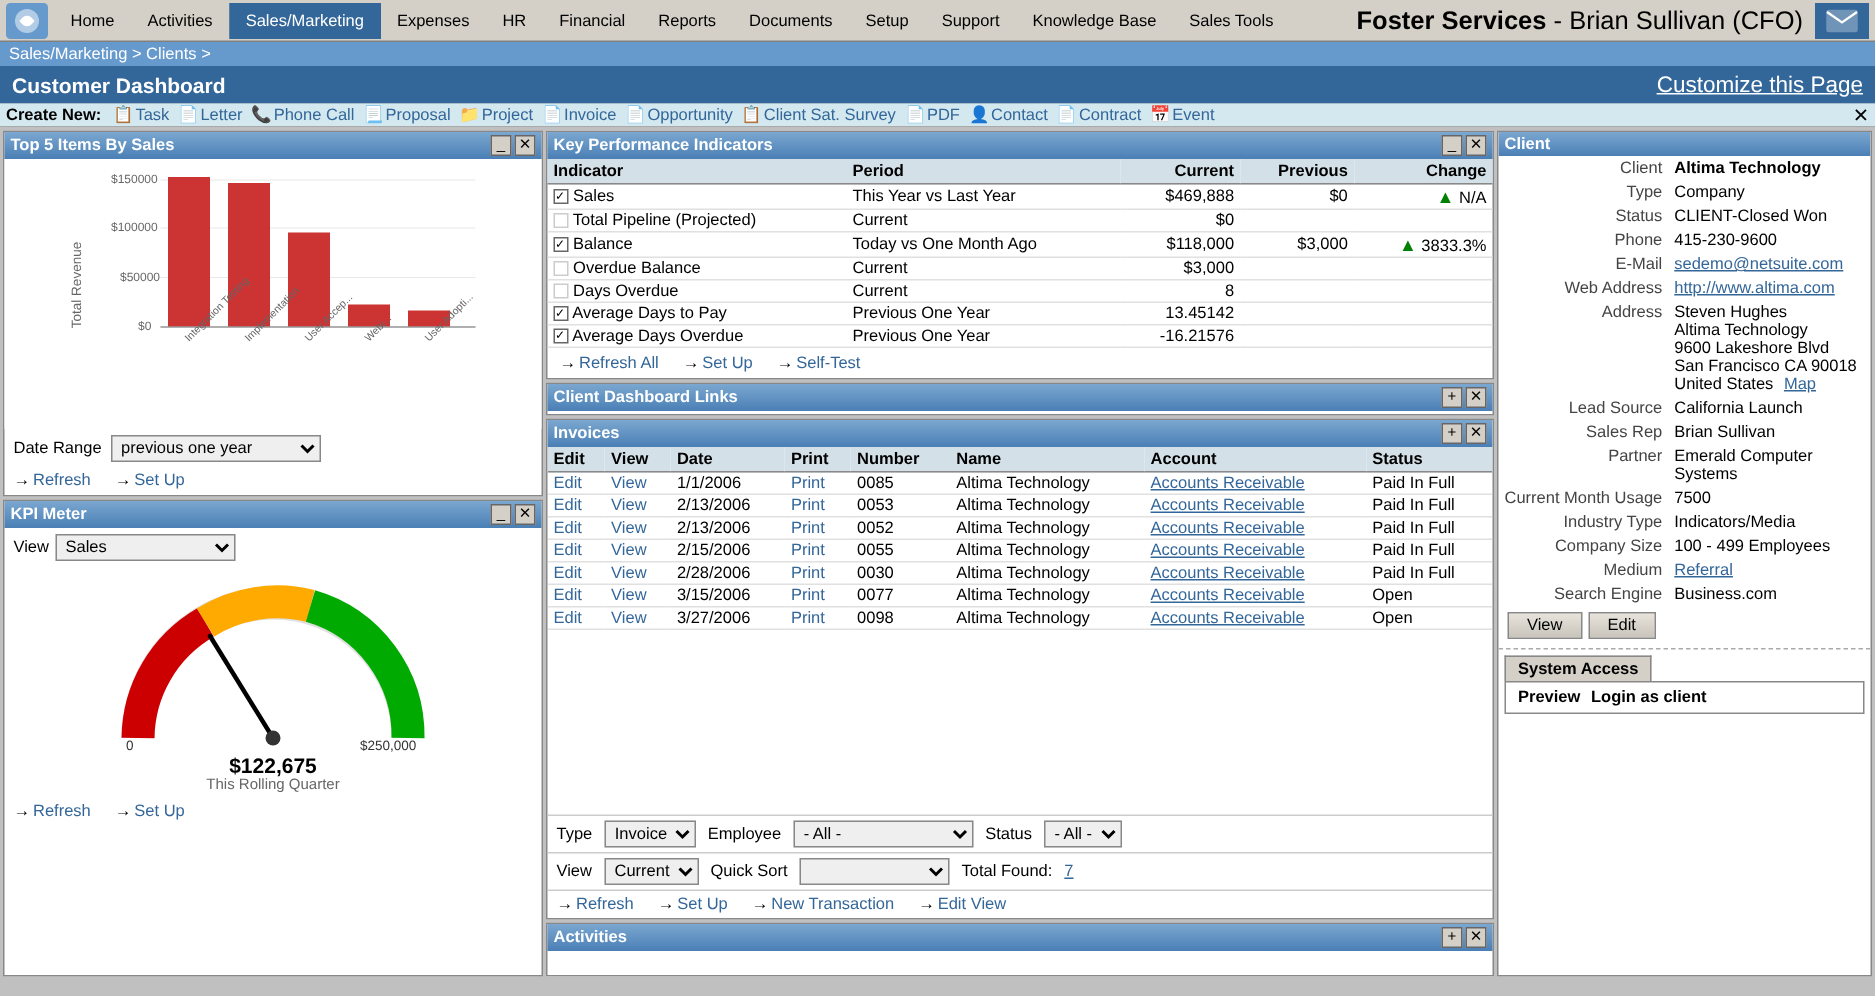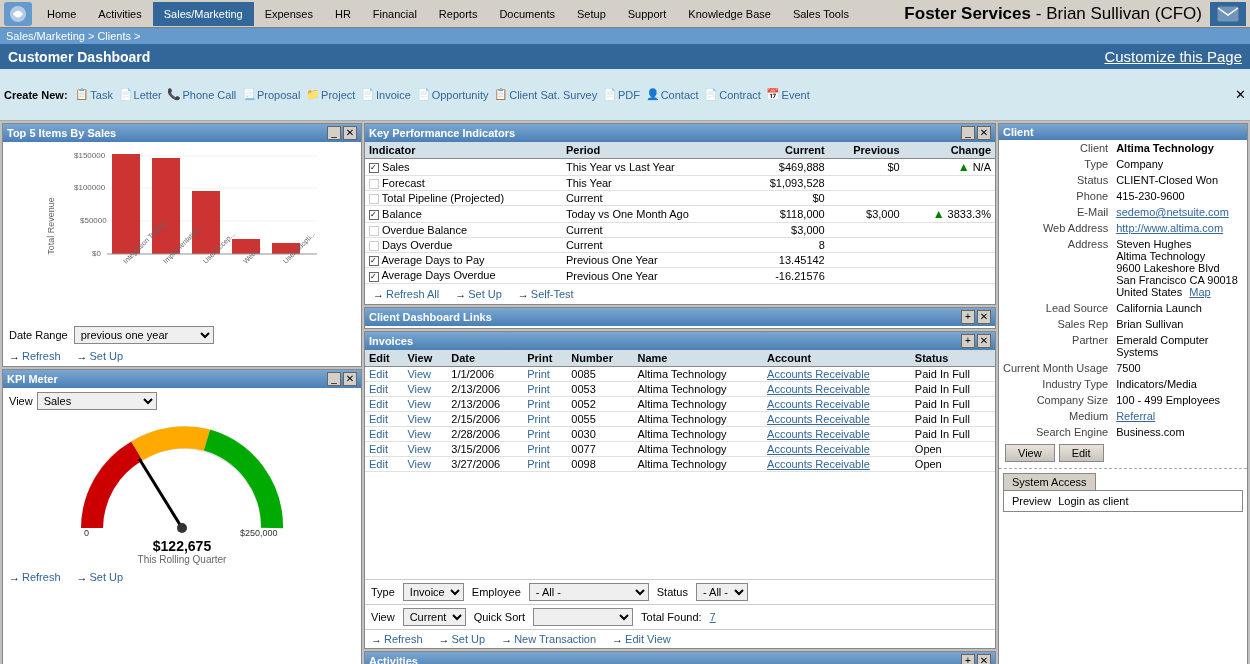--- a/index.html
+++ b/index.html
@@ -16,21 +16,21 @@
 
     
     .breadcrumb-bar { background: #6699cc; padding: 2px 6px; font-size: 11px; color: #fff; display: flex; align-items: center; justify-content: space-between; }
 
     
     .page-title-bar { background: #336699; padding: 4px 8px; display: flex; align-items: center; justify-content: space-between; }
     .page-title { color: #fff; font-size: 14px; font-weight: bold; }
     .customize-link { color: #fff; font-size: 15px; text-decoration: underline; cursor: pointer; }
 
     
-    .create-bar { background: #d4e8f0; border-bottom: 1px solid #aaa; padding: 18px 4px; display: flex; align-items: center; flex-wrap: wrap; gap: 2px; }
+    .create-bar { background: #d4e8f0; border-bottom: 1px solid #aaa; padding: 0 4px; display: flex; align-items: center; flex-wrap: wrap; gap: 2px; }
     .create-label { font-weight: bold; font-size: 11px; margin-right: 4px; }
     .create-item { font-size: 11px; color: #336699; cursor: pointer; display: flex; align-items: center; gap: 1px; padding: 1px 2px; }
 
     
     .main-content { display: flex; height: calc(664px - 28px - 18px - 28px - 22px); background: #c0c0c0; gap: 2px; padding: 2px; }
 
     
     .panel { background: #fff; border: 1px solid #888; }
     .panel-header { background: linear-gradient(to bottom, #7ba7d0, #4a7fb5); padding: 2px 4px; display: flex; align-items: center; justify-content: space-between; }
     .panel-title { color: #fff; font-weight: bold; font-size: 11px; }
@@ -275,27 +275,20 @@
         </thead>
         <tbody id="kpi-tbody">
             <tr>
     <td><span style="display:inline-block;width:10px;height:10px;border:1px solid #666;background:#fff;vertical-align:middle;position:relative;"><span style="font-size:8px;position:absolute;top:-1px;left:0;">✓</span></span> Sales</td>
     <td>This Year vs Last Year</td>
     <td style="text-align:right;">$469,888</td>
     <td style="text-align:right;">$0</td>
     <td style="text-align:right;"><span style="color:green;font-size:12px;">▲</span> N/A</td>
   </tr>
             <tr>
-    <td><span style="display:inline-block;width:10px;height:10px;border:1px solid #ccc;background:#fff;vertical-align:middle;"></span> Forecast</td>
-    <td>This Year</td>
-    <td style="text-align:right;">$1,093,528</td>
-    <td style="text-align:right;"></td>
-    <td style="text-align:right;"> </td>
-  </tr>
-            <tr>
     <td><span style="display:inline-block;width:10px;height:10px;border:1px solid #ccc;background:#fff;vertical-align:middle;"></span> Total Pipeline (Projected)</td>
     <td>Current</td>
     <td style="text-align:right;">$0</td>
     <td style="text-align:right;"></td>
     <td style="text-align:right;"> </td>
   </tr>
             <tr>
     <td><span style="display:inline-block;width:10px;height:10px;border:1px solid #666;background:#fff;vertical-align:middle;position:relative;"><span style="font-size:8px;position:absolute;top:-1px;left:0;">✓</span></span> Balance</td>
     <td>Today vs One Month Ago</td>
     <td style="text-align:right;">$118,000</td>
@@ -566,21 +559,21 @@
           <td class="label">Search Engine</td>
           <td class="value">Business.com</td>
         </tr>
       </tbody>
         </table>
       <div class="client-btns">
         <button class="client-btn">View</button>
         <button class="client-btn">Edit</button>
       </div>
       <hr class="divider">
-      <div style="padding: 2px 4px;">
+      <div style="padding: 2px 4px; font-weight: bold;">
         <div class="system-tab">System Access</div>
         <div style="border: 1px solid #888; padding: 4px 8px; margin-top: 0; background:#fff;">
           <span>Preview</span>
           <span class="link-val" style="margin-left:4px;">Login as client</span>
         </div>
       </div>
     </div>
 
   </div>
 </div>

